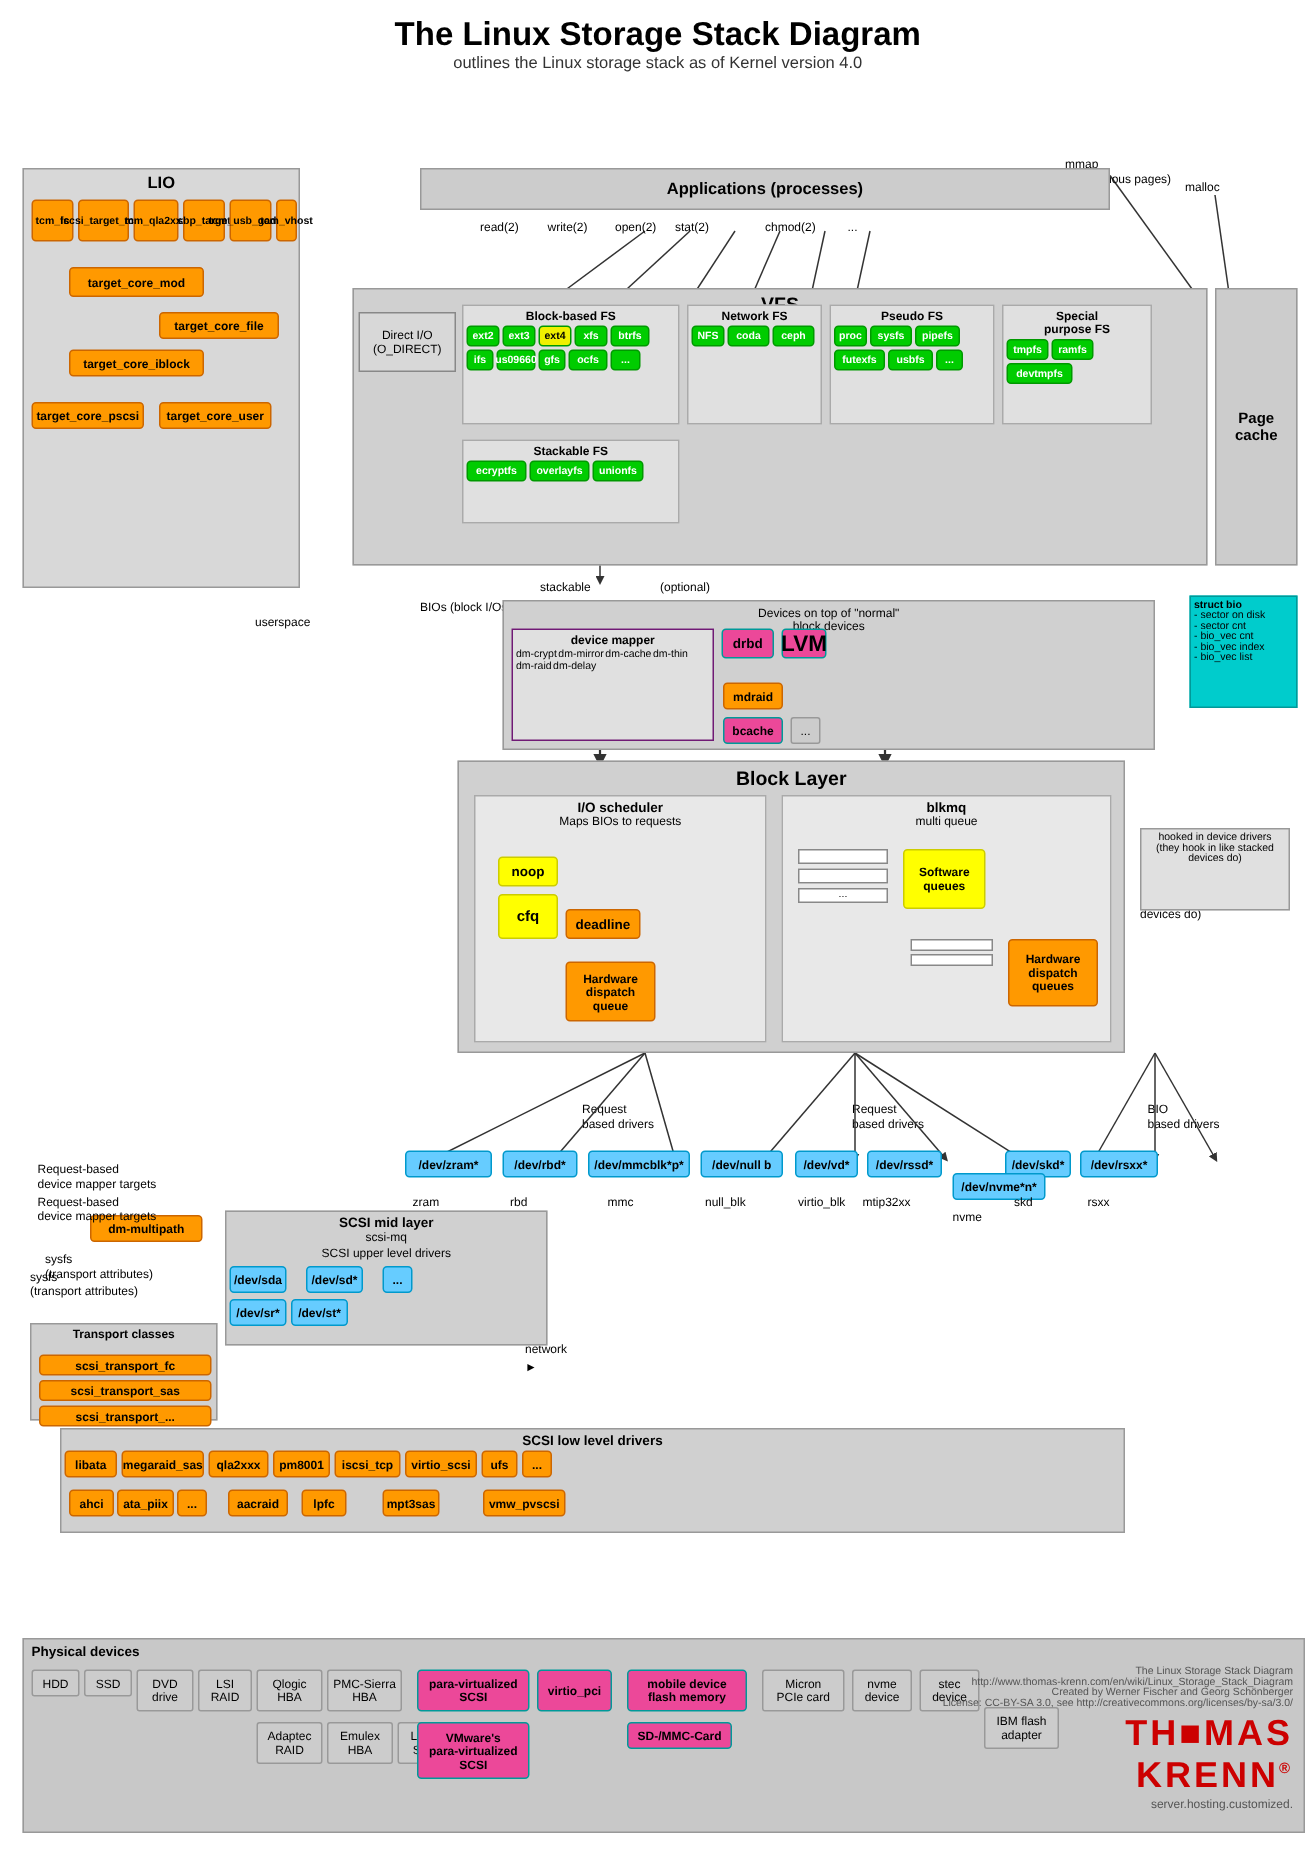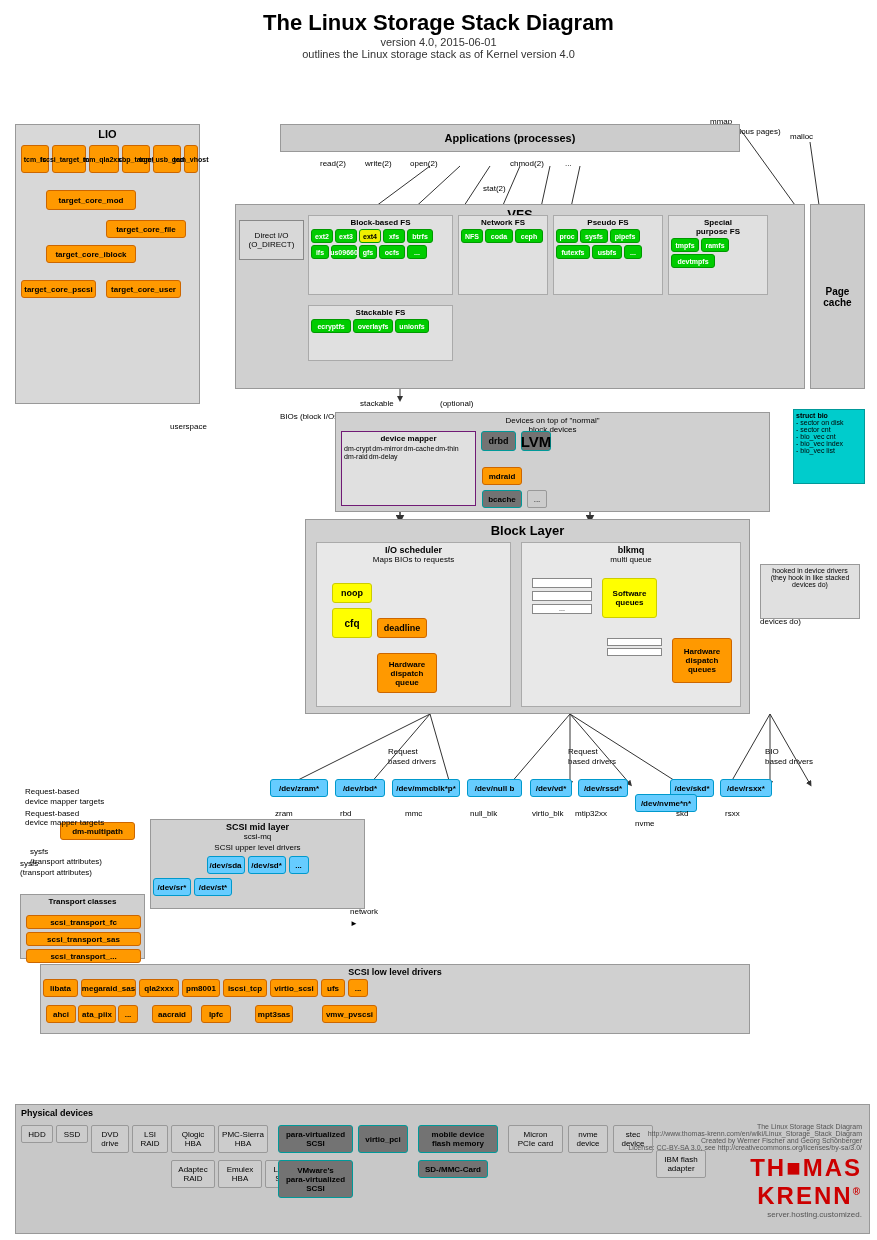--- a/index.html
+++ b/index.html
@@ -76,21 +76,21 @@
     }
     .box-yellow {
       background: #ff0;
       border: 1px solid #cc0;
       color: #000;
       border-radius: 3px;
       font-size: 9px;
       font-weight: bold;
     }
     .box-teal {
-      background: #737373;
+      background: #ec4899;
       border: 1px solid #099;
       color: #000;
       border-radius: 3px;
       font-size: 9px;
       font-weight: bold;
       text-align: center;
     }
     .box-gray {
       background: #ccc;
       border: 1px solid #999;
@@ -126,21 +126,20 @@
       background: #e8e8e8;
     }
   </style>
 </head>
 <body>
 
 <div class="page">
 
   <div class="title-section">
     <div class="main-title">The Linux Storage Stack Diagram</div>
-    <div class="subtitle">version 4.0, 2015-06-01</div>
     <div class="subtitle">outlines the Linux storage stack as of Kernel version 4.0</div>
   </div>
 
   <div class="diagram-area">
     <svg class="arrows-svg">
 
       <text x="18" y="115" transform="rotate(-90,18,115)" font-size="8" fill="#000">Fibre Channel</text>
       <text x="30" y="115" transform="rotate(-90,30,115)" font-size="8" fill="#000">iSER Ethernet</text>
       <text x="42" y="115" transform="rotate(-90,42,115)" font-size="8" fill="#000">iSCSI</text>
       <text x="54" y="115" transform="rotate(-90,54,115)" font-size="8" fill="#000">Fibre Channel</text>
@@ -273,21 +272,21 @@
       <div class="box box-orange" style="position:absolute;left:90px;top:155px;width:75px;height:18px;font-size:8px;">target_core_user</div>
     </div>
 
     <div class="box" style="position:absolute;left:270px;top:60px;width:460px;height:28px;background:#ccc;border:1px solid #999;font-size:11px;font-weight:bold;">
       <span>Applications (processes)</span>
     </div>
 
     <div style="position:absolute;left:310px;top:95px;font-size:8px;">read(2)</div>
     <div style="position:absolute;left:355px;top:95px;font-size:8px;">write(2)</div>
     <div style="position:absolute;left:400px;top:95px;font-size:8px;">open(2)</div>
-    <div style="position:absolute;left:473px;top:95px;font-size:8px;margin-top:25px;">stat(2)</div>
+    <div style="position:absolute;left:440px;top:95px;font-size:8px;">stat(2)</div>
     <div style="position:absolute;left:500px;top:95px;font-size:8px;">chmod(2)</div>
     <div style="position:absolute;left:555px;top:95px;font-size:8px;">...</div>
 
     <div class="section-container" style="left:225px;top:140px;width:570px;height:185px;background:#d0d0d0;">
       <div class="section-label" style="text-align:center;margin-top:2px;font-size:13px;font-weight:bold;">VFS</div>
 
       <div style="position:absolute;left:3px;top:15px;width:65px;height:40px;border:1px solid #888;background:#d8d8d8;font-size:8px;text-align:center;display:flex;align-items:center;justify-content:center;flex-direction:column;">
         <span>Direct I/O</span>
           <span>(O_DIRECT)</span>
       </div>
@@ -433,21 +432,21 @@
     <div class="box box-blue" style="position:absolute;left:520px;top:715px;width:42px;height:18px;font-size:8px;">/dev/vd*</div>
     <div class="box box-blue" style="position:absolute;left:568px;top:715px;width:50px;height:18px;font-size:8px;">/dev/rssd*</div>
     <div class="box box-blue" style="position:absolute;left:660px;top:715px;width:44px;height:18px;font-size:8px;">/dev/skd*</div>
     <div class="box box-blue" style="position:absolute;left:625px;top:730px;width:62px;height:18px;font-size:8px;">/dev/nvme*n*</div>
     <div class="box box-blue" style="position:absolute;left:710px;top:715px;width:52px;height:18px;font-size:8px;">/dev/rsxx*</div>
 
     <div class="section-container" style="left:140px;top:755px;width:215px;height:90px;background:#d0d0d0;">
       <div style="font-size:9px;font-weight:bold;text-align:center;margin-top:2px;">SCSI mid layer</div>
       <div style="font-size:8px;text-align:center;">scsi-mq</div>
       <div style="font-size:8px;text-align:center;margin-top:2px;">SCSI upper level drivers</div>
-      <div style="display:flex;gap:3px;padding:2px;margin-top:2px;justify-content:center;">
+      <div style="display:flex;gap:13px;padding:2px;margin-top:2px;">
         <div class="box box-blue" style="position:relative;width:38px;height:18px;font-size:8px;">/dev/sda</div>
         <div class="box box-blue" style="position:relative;width:38px;height:18px;font-size:8px;">/dev/sd*</div>
         <div class="box box-blue" style="position:relative;width:20px;height:18px;font-size:8px;">...</div>
       </div>
       <div style="display:flex;gap:3px;padding:2px;">
         <div class="box box-blue" style="position:relative;width:38px;height:18px;font-size:8px;">/dev/sr*</div>
         <div class="box box-blue" style="position:relative;width:38px;height:18px;font-size:8px;">/dev/st*</div>
       </div>
     </div>
 

